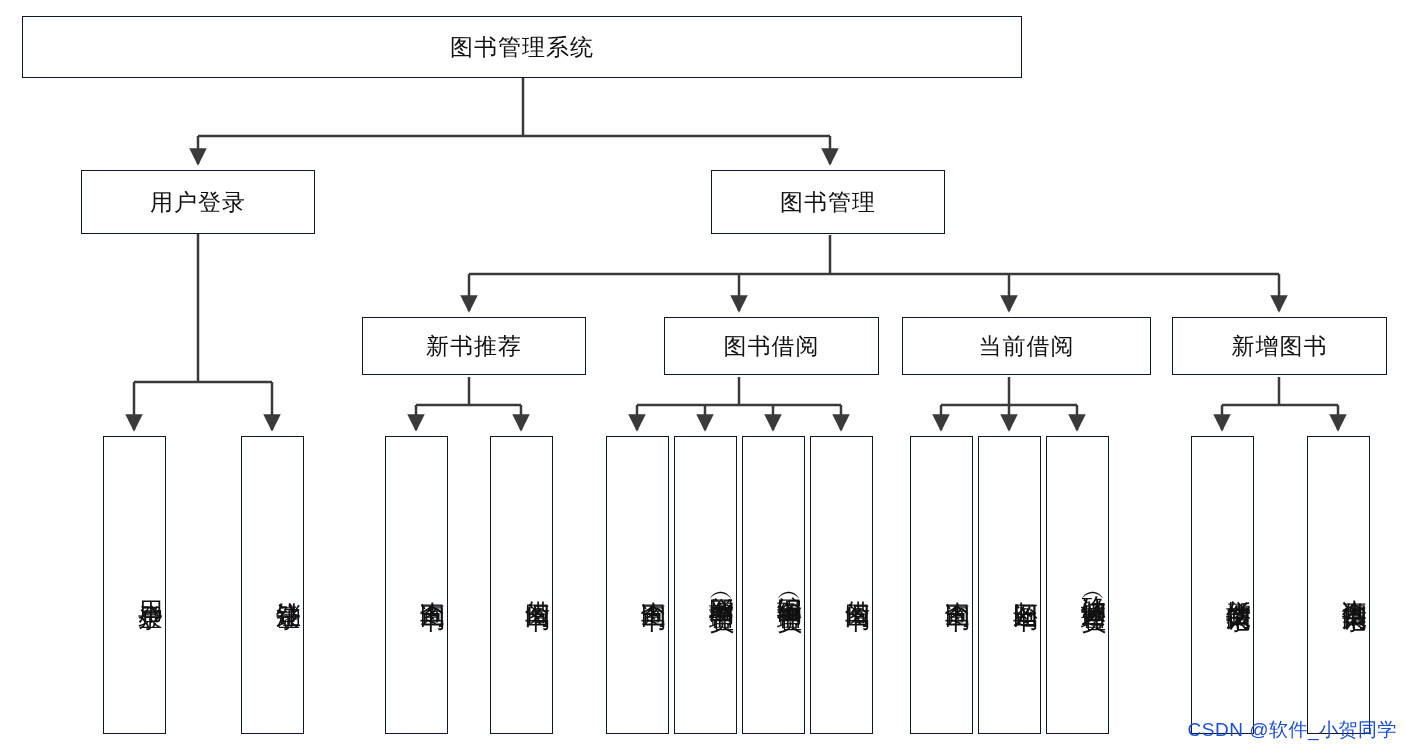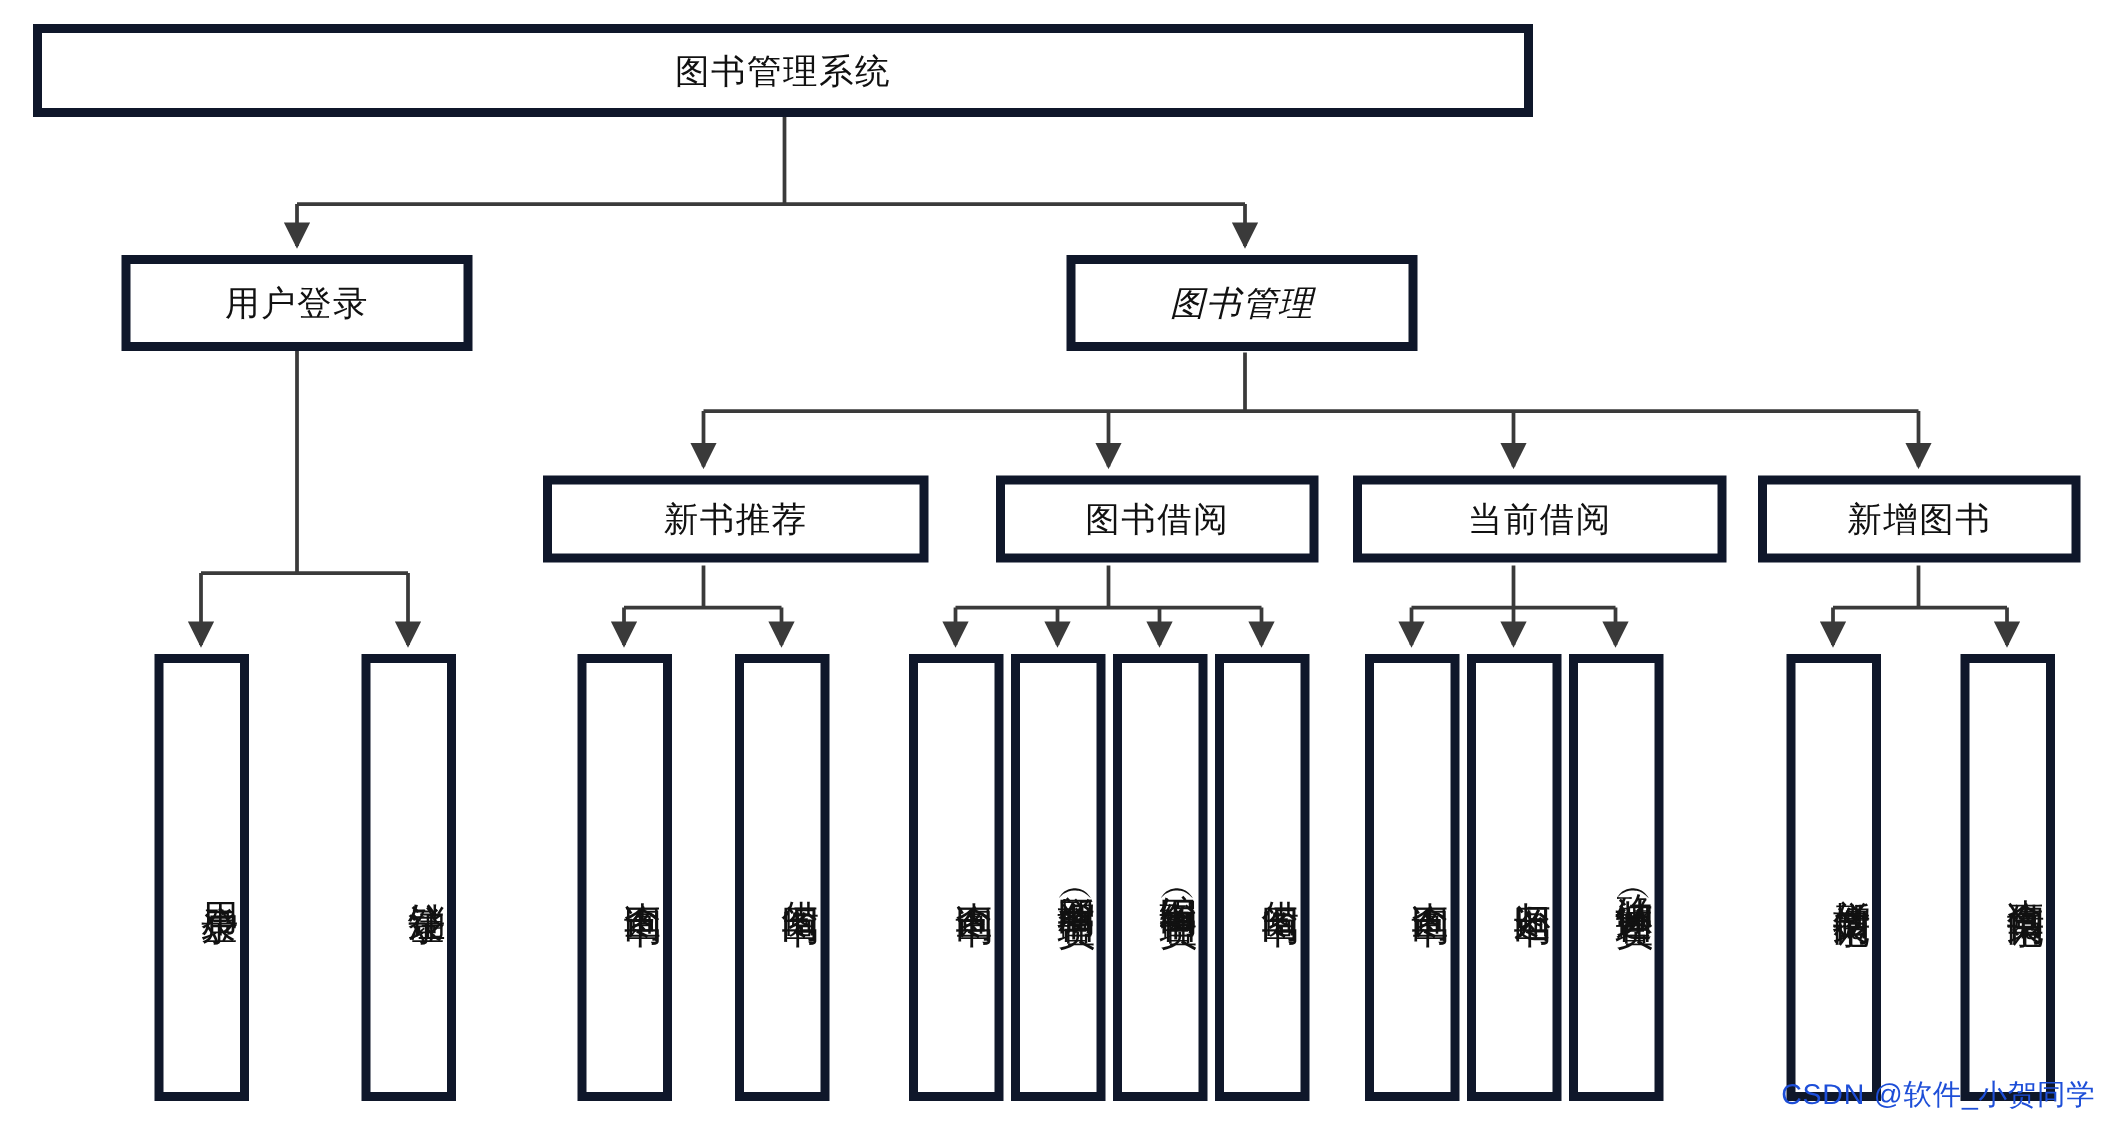--- a/index.html
+++ b/index.html
@@ -18,21 +18,21 @@
   #edges {
     position: absolute;
     left: 0; top: 0;
     width: 1405px;
     height: 747px;
     pointer-events: none;
   }
   .node {
     position: absolute;
     box-sizing: border-box;
-    border: 6px solid #0f172a;
+    border: 1px solid #0f172a;
     background: #ffffff;
     display: flex;
     align-items: center;
     justify-content: center;
     color: #111111;
   }
   .node-h {
     font-size: 23px;
     letter-spacing: 1px;
     white-space: nowrap;
@@ -117,25 +117,25 @@
     </g>
   </svg>
 
   <div class="node node-h" style="left:22px; top:16px; width:1000px; height:62px;">
     <span>图书管理系统</span>
   </div>
 
   <div class="node node-h" style="left:81px; top:170px; width:234px; height:64px;">
     <span>用户登录</span>
   </div>
-  <div class="node node-h" style="left:711px; top:170px; width:234px; height:64px;font-style:italic;">
+  <div class="node node-h" style="left:711px; top:170px; width:234px; height:64px;">
     <span>图书管理</span>
   </div>
 
-  <div class="node node-h" style="left:362px; top:317px; width:257px; height:58px;">
+  <div class="node node-h" style="left:362px; top:317px; width:224px; height:58px;">
     <span>新书推荐</span>
   </div>
   <div class="node node-h" style="left:664px; top:317px; width:215px; height:58px;">
     <span>图书借阅</span>
   </div>
   <div class="node node-h" style="left:902px; top:317px; width:249px; height:58px;">
     <span>当前借阅</span>
   </div>
   <div class="node node-h" style="left:1172px; top:317px; width:215px; height:58px;">
     <span>新增图书</span>

